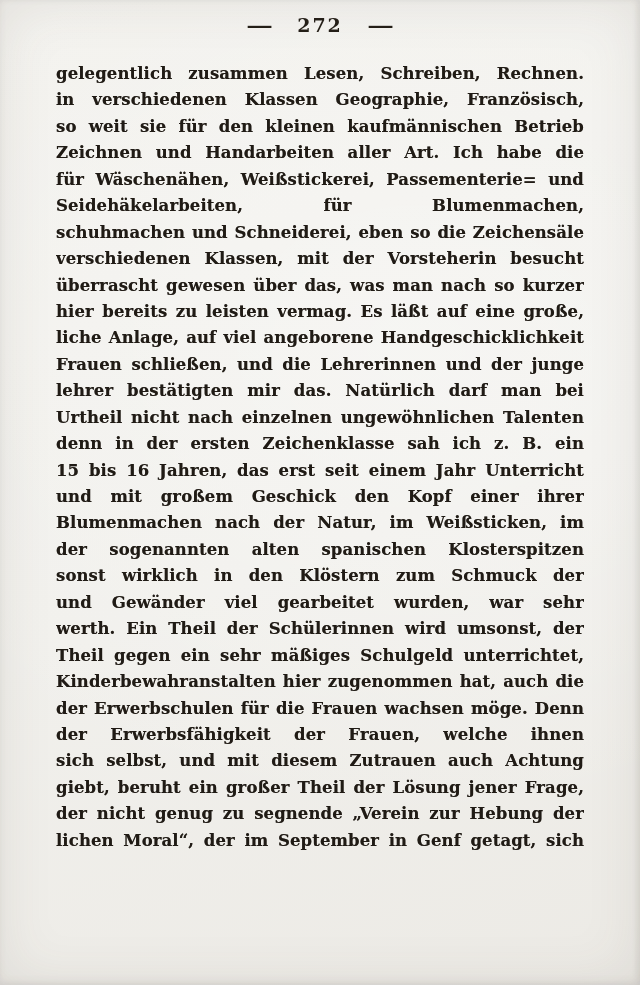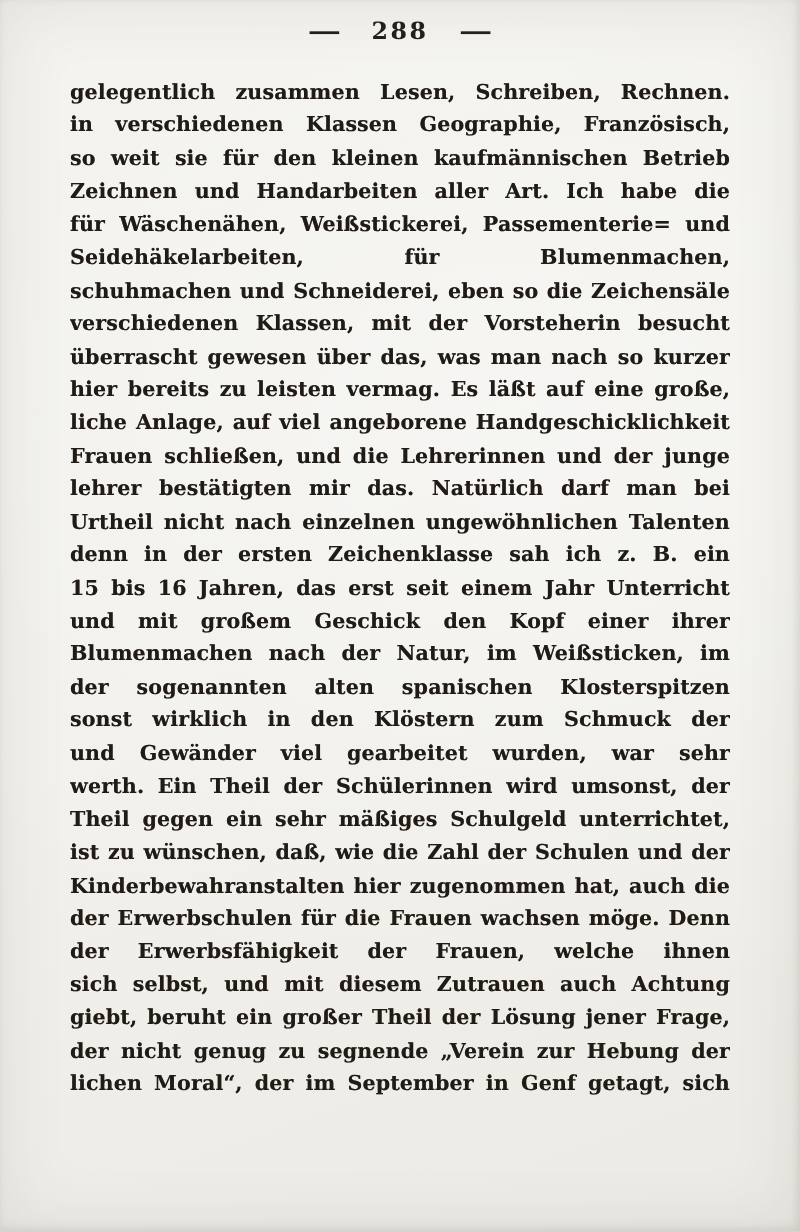--- a/index.html
+++ b/index.html
@@ -75,21 +75,21 @@
     text-shadow: 0 0 0.5px rgba(32, 27, 21, 0.55);
   }
 </style>
 </head>
 <body>
 
 <div class="page">
 
   <div class="running-head">
     <span class="dash">—</span>
-    <span class="pagenum">288</span>
+    <span class="pagenum">272</span>
     <span class="dash">—</span>
   </div>
 
   <div class="textblock">
     <div class="line">
         <span class="t">gelegentlich zusammen Lesen, Schreiben, Rechnen. Man lehrt</span>
       </div>
     <div class="line">
         <span class="t">in verschiedenen Klassen Geographie, Französisch, Buchführung,</span>
       </div>
@@ -150,23 +150,20 @@
     <div class="line">
         <span class="t">und Gewänder viel gearbeitet wurden, war sehr anerkennens=</span>
       </div>
     <div class="line">
         <span class="t">werth. Ein Theil der Schülerinnen wird umsonst, der andere</span>
       </div>
     <div class="line">
         <span class="t">Theil gegen ein sehr mäßiges Schulgeld unterrichtet, und es</span>
       </div>
     <div class="line">
-        <span class="t">ist zu wünschen, daß, wie die Zahl der Schulen und der</span>
-      </div>
-    <div class="line">
         <span class="t">Kinderbewahranstalten hier zugenommen hat, auch die Zahl</span>
       </div>
     <div class="line">
         <span class="t">der Erwerbschulen für die Frauen wachsen möge. Denn auf</span>
       </div>
     <div class="line">
         <span class="t">der Erwerbsfähigkeit der Frauen, welche ihnen Zutrauen zu</span>
       </div>
     <div class="line">
         <span class="t">sich selbst, und mit diesem Zutrauen auch Achtung ihrer selbst</span>

